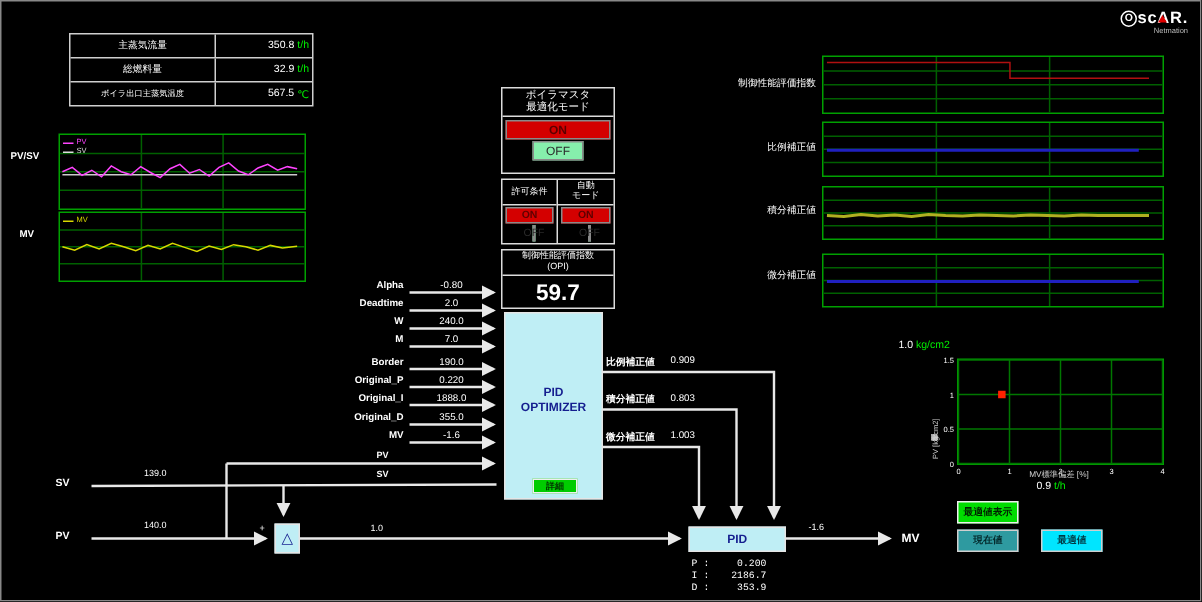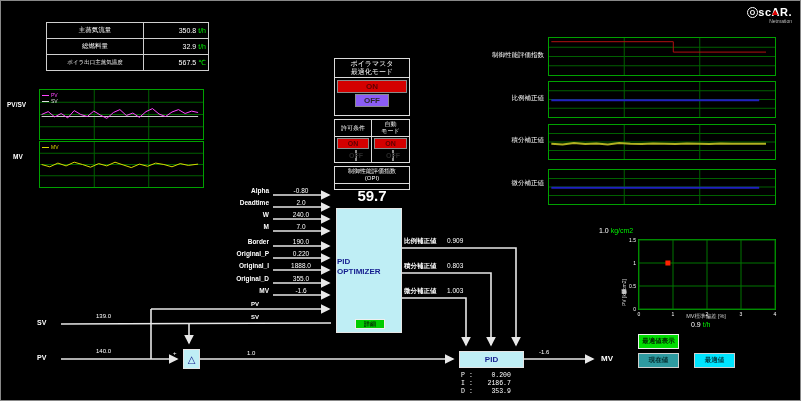--- a/index.html
+++ b/index.html
@@ -12,25 +12,25 @@
   
   .mtable{border:1px solid #cfcfcf;}
   .mrow{display:flex;border-bottom:1px solid #cfcfcf;height:15px;}
   .mrow:last-child{border-bottom:none;}
   .mlabel{width:96px;border-right:1px solid #cfcfcf;display:flex;align-items:center;justify-content:center;font-size:6.5px;}
   .mval{width:62px;display:flex;align-items:center;justify-content:flex-end;padding-right:2px;font-size:7px;gap:2px;}
   
   .cbox{border:1px solid #dcdcdc;background:#000;box-sizing:border-box;}
   .chead{display:flex;flex-direction:column;align-items:center;justify-content:center;font-size:7px;line-height:8px;color:#fff;}
   .btn-on{background:#d40000;color:#5d0000;font-weight:bold;font-size:8px;display:flex;align-items:center;justify-content:center;border:1px solid #8a8a8a;margin:1px 2px;height:11px;}
-  .btn-off{background:#8b5cf6;color:#2a2a2a;font-weight:bold;font-size:8px;display:flex;align-items:center;justify-content:center;border:1px solid #8a8a8a;margin:1px 20px;height:11px;}
+  .btn-off{background:#86efac;color:#2a2a2a;font-weight:normal;font-size:8px;display:flex;align-items:center;justify-content:center;border:1px solid #8a8a8a;margin:1px 20px;height:11px;}
   .opi-val{font-size:15px;font-weight:bold;display:flex;align-items:center;justify-content:center;}
   
   .blueblk{background:#bfeef5;border:1px solid #e5e5e5;box-sizing:border-box;}
-  .blk-label{color:#151e8f;font-weight:bold;font-size:8px;line-height:10px;}
+  .blk-label{color:#151e8f;font-weight:bold;font-size:8px;text-align:center;line-height:10px;}
   .inp-label{font-size:6.5px;font-weight:bold;text-align:right;color:#fff;}
   .inp-val{font-size:6.5px;text-align:center;color:#fff;}
   .out-label{font-size:6.5px;font-weight:bold;color:#fff;}
   .out-val{font-size:6.5px;color:#fff;}
   
   .chart{border:1px solid #00a000;background:#000;}
   .chart-label{font-size:6.5px;color:#fff;text-align:right;}
   .legend-row{display:flex;align-items:center;gap:2px;font-size:5px;line-height:6px;}
   .legend-dash{display:inline-block;width:7px;height:1px;}
   
@@ -179,21 +179,21 @@
     <div style="width:50%;">
       <div class="chead" style="height:16px;border-bottom:1px solid #dcdcdc;font-size:6px;line-height:7px;">
         <span>自動</span>
         <span>モード</span>
       </div>
       <div class="btn-on" style="height:9px;font-size:7px;">ON</div>
       <div class="btn-off" style="height:9px;font-size:7px;">OFF</div>
     </div>
   </div>
 
-  <div class="abs cbox" style="left:333px;top:165px;width:76px;height:24px;z-index:2;">
+  <div class="abs cbox" style="left:333px;top:165px;width:76px;height:40px;z-index:2;">
     <div class="chead" style="height:16px;border-bottom:1px solid #dcdcdc;font-size:6px;line-height:7px;">
       <span>制御性能評価指数</span>
       <span>(OPI)</span>
     </div>
     <div class="opi-val" style="height:22px;">59.7</div>
   </div>
 
   <div class="abs blueblk" style="left:335px;top:207px;width:66px;height:125px;z-index:2;">
     <div class="blk-label" style="margin-top:48px;">
       <div>PID</div>

